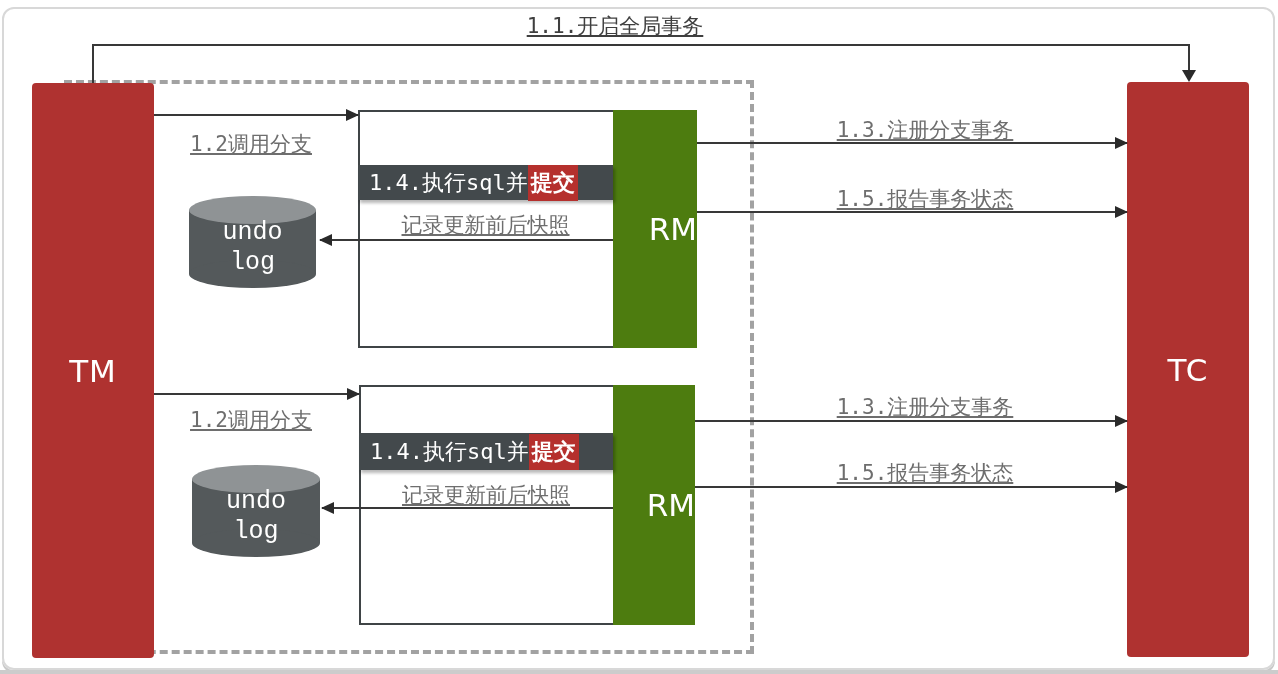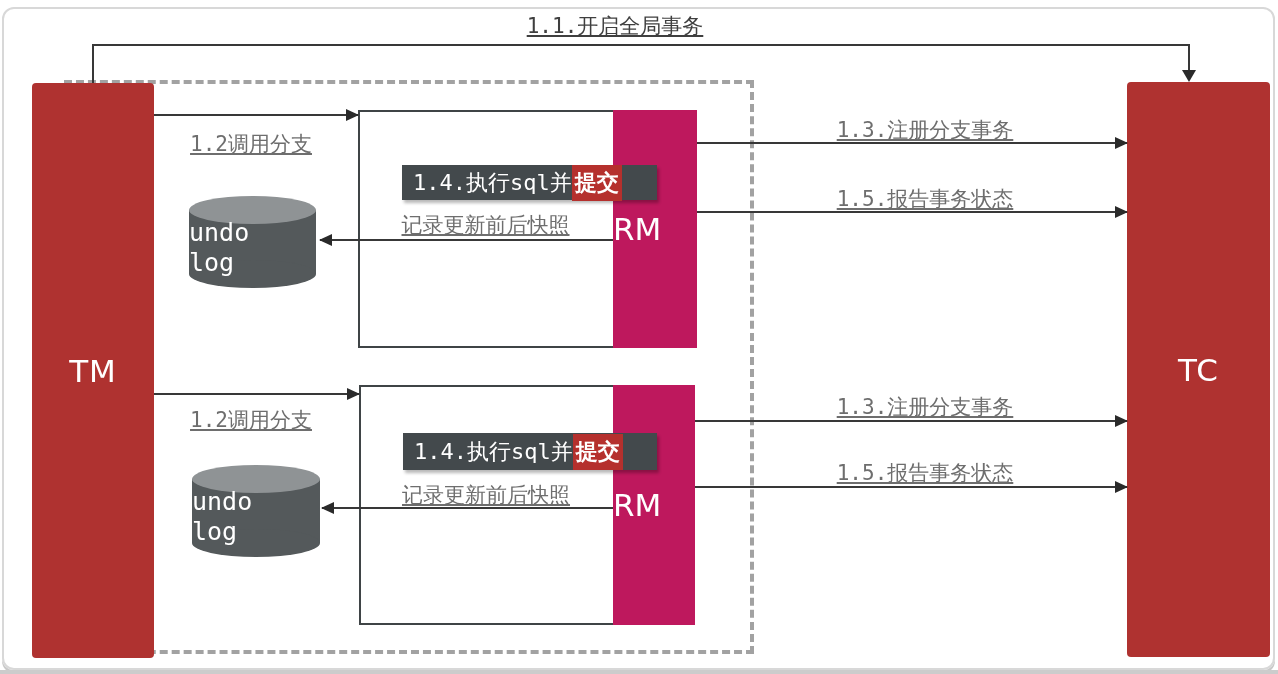--- a/index.html
+++ b/index.html
@@ -6,59 +6,59 @@
   .stage{position:relative;width:1278px;height:674px;background:#ffffff;overflow:hidden;
          font-family:"DejaVu Sans Mono", monospace;}
   .frame{position:absolute;left:2px;top:7px;width:1269px;height:659px;border:2px solid #d8d8d8;
          border-radius:12px;box-shadow:0 3px 0 #c9c9c9;z-index:0;}
   .dashed-frame{position:absolute;left:64px;top:80px;width:682px;height:566px;
          border:4px dashed #a2a2a2;z-index:1;}
   .red-bar{position:absolute;background:#af3230;border-radius:4px;z-index:2;
          display:flex;align-items:center;justify-content:center;color:#ffffff;
          font-family:"DejaVu Sans","Liberation Sans",sans-serif;font-size:31px;letter-spacing:1px;}
   .node-box{position:absolute;background:#ffffff;border:2px solid #3f4446;z-index:2;}
-  .rm-bar{position:absolute;background:#be185d;z-index:3;display:flex;align-items:center;justify-content:flex-start;
+  .rm-bar{position:absolute;background:#4d7c0f;z-index:3;display:flex;align-items:center;justify-content:flex-end;
          color:#ffffff;font-family:"DejaVu Sans","Liberation Sans",sans-serif;font-size:31px;}
   .hline{position:absolute;height:2px;background:#383838;z-index:3;}
   .vline{position:absolute;width:2px;background:#383838;z-index:3;}
   .head-r{position:absolute;right:-1px;top:-5px;width:0;height:0;
          border-top:6px solid transparent;border-bottom:6px solid transparent;border-left:13px solid #2a2a2a;}
   .head-l{position:absolute;left:-1px;top:-5px;width:0;height:0;
          border-top:6px solid transparent;border-bottom:6px solid transparent;border-right:13px solid #2a2a2a;}
   .head-d{position:absolute;width:0;height:0;z-index:3;
          border-left:7px solid transparent;border-right:7px solid transparent;border-top:12px solid #2a2a2a;}
   .lbl{position:absolute;z-index:4;text-align:center;color:#6e6e6e;font-size:21px;white-space:nowrap;text-decoration:underline;}
   .lbl-dark{color:#3f3f3f;}
   .exec-bar{position:absolute;background:#43494c;z-index:4;display:flex;align-items:center;
          padding-left:11px;box-sizing:border-box;color:#ffffff;font-size:22px;white-space:nowrap;
-         box-shadow:2px 3px 3px rgba(0,0,0,0.28);margin-left:44px;}
+         box-shadow:2px 3px 3px rgba(0,0,0,0.28);}
   .exec-hl{display:inline-block;background:#b5302d;color:#ffffff;padding:3px 3px;margin:-3px 0;font-weight:bold;}
   .cyl{position:absolute;z-index:3;}
   .cyl-top{position:absolute;left:0;right:0;top:0;height:28px;border-radius:50%;background:#8f9395;z-index:2;}
   .cyl-body{position:absolute;left:0;right:0;top:14px;bottom:14px;background:#54595b;z-index:1;}
   .cyl-bottom{position:absolute;left:0;right:0;bottom:0;height:28px;border-radius:50%;background:#54595b;z-index:1;}
-  .cyl-text{position:absolute;left:0;right:0;top:22px;z-index:3;text-align:left;color:#ffffff;
-         font-size:25px;line-height:30px;}
+  .cyl-text{position:absolute;left:0;right:0;top:22px;z-index:3;text-align:center;color:#ffffff;
+         font-size:25px;line-height:30px;font-family:Liberation Mono, monospace;}
   .bottom-strip{position:absolute;left:0;right:0;bottom:0;height:4px;background:#cccccc;z-index:0;}
 </style>
 </head>
 <body>
 
 <div class="stage">
 
   <div class="frame"></div>
   <div class="bottom-strip"></div>
 
   <div class="dashed-frame"></div>
 
   <div class="red-bar" style="left:32px;top:83px;width:122px;height:575px;">
     <span>TM</span>
   </div>
 
-  <div class="red-bar" style="left:1127px;top:82px;width:143px;height:575px;">
+  <div class="red-bar" style="left:1127px;top:82px;width:122px;height:575px;">
     <span>TC</span>
   </div>
 
   <div class="vline" style="left:92px;top:44px;height:39px;"></div>
   <div class="hline" style="left:92px;top:44px;width:1098px;"></div>
   <div class="vline" style="left:1188px;top:44px;height:27px;"></div>
   <span class="head-d" style="left:1182px;top:70px;"></span>
   <div class="lbl lbl-dark" style="left:460px;top:12px;width:310px;">1.1.开启全局事务</div>
 
   <div>

